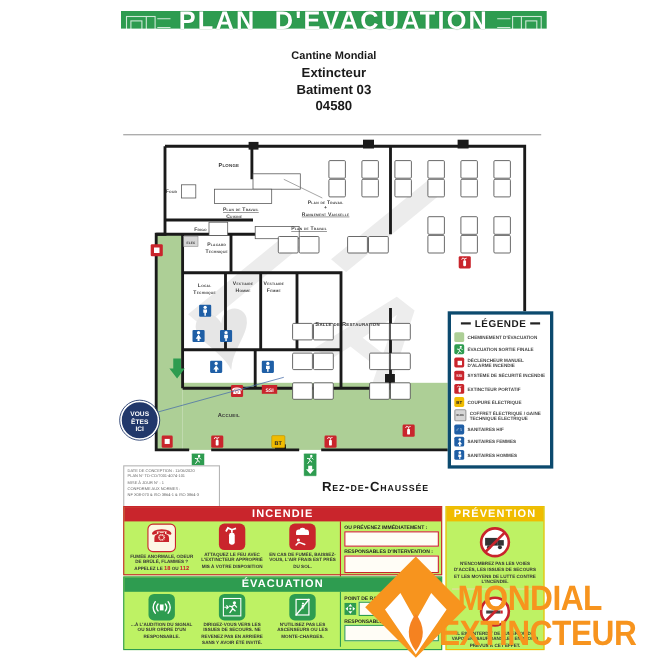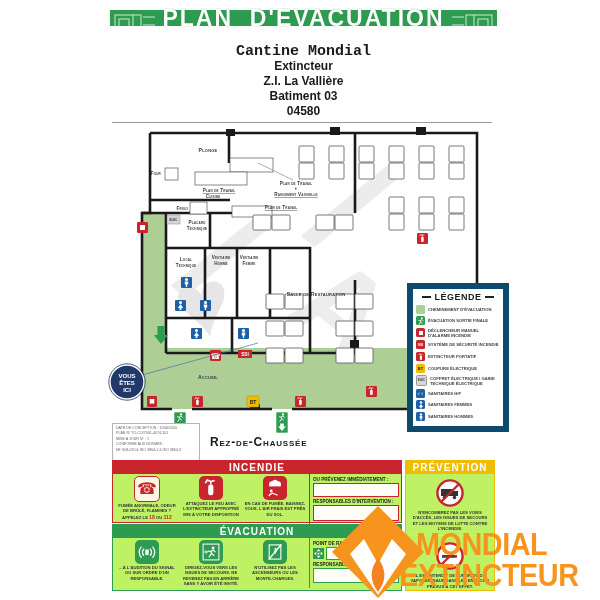--- a/index.html
+++ b/index.html
@@ -10,41 +10,41 @@
   .banner{position:absolute;left:110px;top:10px;width:387px;height:16px;background:#2e9c50;
           display:flex;align-items:center;justify-content:center;}
   .banner-title{color:#fff;font-weight:800;font-size:23px;letter-spacing:2px;white-space:pre;
                 text-shadow:0 0 1px #1c7a3a;}
   .deco{position:absolute;top:3px;opacity:.85;}
   .deco-l{left:3px;} .deco-r{right:3px;}
 
   
   .site{position:absolute;left:110px;top:44px;width:387px;text-align:center;font-weight:700;}
   .site div{line-height:15px;}
-  .site .l0{font-size:15px;font-family:Liberation Mono, monospace;}
+  .site .l0{font-size:10px;}
   .site .ln{font-size:12px;}
   .rule{position:absolute;left:112px;top:122px;width:380px;height:1px;background:#9a9a9a;}
 
   
   .wm{position:absolute;color:#ececec;font-weight:800;z-index:0;}
 
   
   .planwrap{position:absolute;left:105px;top:126px;width:392px;height:332px;z-index:1;}
   .plansvg{position:absolute;left:0;top:0;}
   .lbl{font-family:"Liberation Sans",sans-serif;font-size:4.6px;font-weight:600;fill:#3a3a3a;
        font-variant:small-caps;letter-spacing:.2px;}
   .lbl-big{font-size:5.2px;}
   .lbl-u{text-decoration:underline;}
   .info-box{position:absolute;left:112px;top:423px;width:80px;height:35px;border:1px solid #b5b5b5;
             padding:2px 3px;font-size:3.6px;line-height:1.5;color:#666;z-index:2;background:#fff;}
-  .floor-label{position:absolute;left:210px;top:435px;width:180px;text-align:left;font-size:12px;
+  .floor-label{position:absolute;left:210px;top:435px;width:180px;text-align:right;font-size:12px;
                font-weight:800;font-variant:small-caps;letter-spacing:.8px;z-index:2;}
 
   
-  .legend{position:absolute;left:407px;top:283px;width:84px;background:#fff;border:6px solid #0c4a6e;
+  .legend{position:absolute;left:407px;top:283px;width:84px;background:#fff;border:3px solid #0c4a6e;
           padding:3px 3px 2px 3px;z-index:3;}
   .leg-title{display:flex;align-items:center;gap:3px;justify-content:center;margin-bottom:2px;}
   .leg-title .t{font-size:9px;font-weight:800;letter-spacing:.5px;}
   .leg-title .dash{width:9px;height:1.5px;background:#222;}
   .leg-row{display:flex;align-items:center;gap:3px;margin:2.6px 0;}
   .leg-ic{width:9px;height:9px;border-radius:1.5px;flex:none;display:flex;align-items:center;
           justify-content:center;color:#fff;font-weight:700;}
   .leg-lb{font-size:4.2px;line-height:1.2;font-weight:700;color:#444;}
   .ic-green{background:#adcf96;}
   .ic-evac{background:#2e9c50;}
@@ -107,21 +107,20 @@
         <rect x="16" y="2" width="26" height="20"></rect>
           <rect x="28" y="6" width="10" height="9"></rect>
         <path d="M2,4 h12 M2,12 h12 M4,20 h10 M24,2 v20"></path>
       </g>
     </svg>
   </div>
 
   <div class="site">
     <div class="l0">Cantine Mondial</div>
     <div class="ln">Extincteur</div>
-    <div class="ln">Z.I. La Vallière</div>
     <div class="ln">Batiment 03</div>
     <div class="ln">04580</div>
   </div>
   <div class="rule"></div>
 
   <div class="wm" style="left:200px;top:170px;font-size:150px;transform:rotate(40deg);">/</div>
   <div class="wm" style="left:330px;top:120px;font-size:150px;transform:rotate(40deg);">/</div>
   <div class="wm" style="left:175px;top:250px;font-size:95px;transform:rotate(-12deg);color:#e6e6e6;">♥</div>
   <div class="wm" style="left:300px;top:240px;font-size:120px;transform:rotate(38deg);color:#ededed;">A</div>
 

